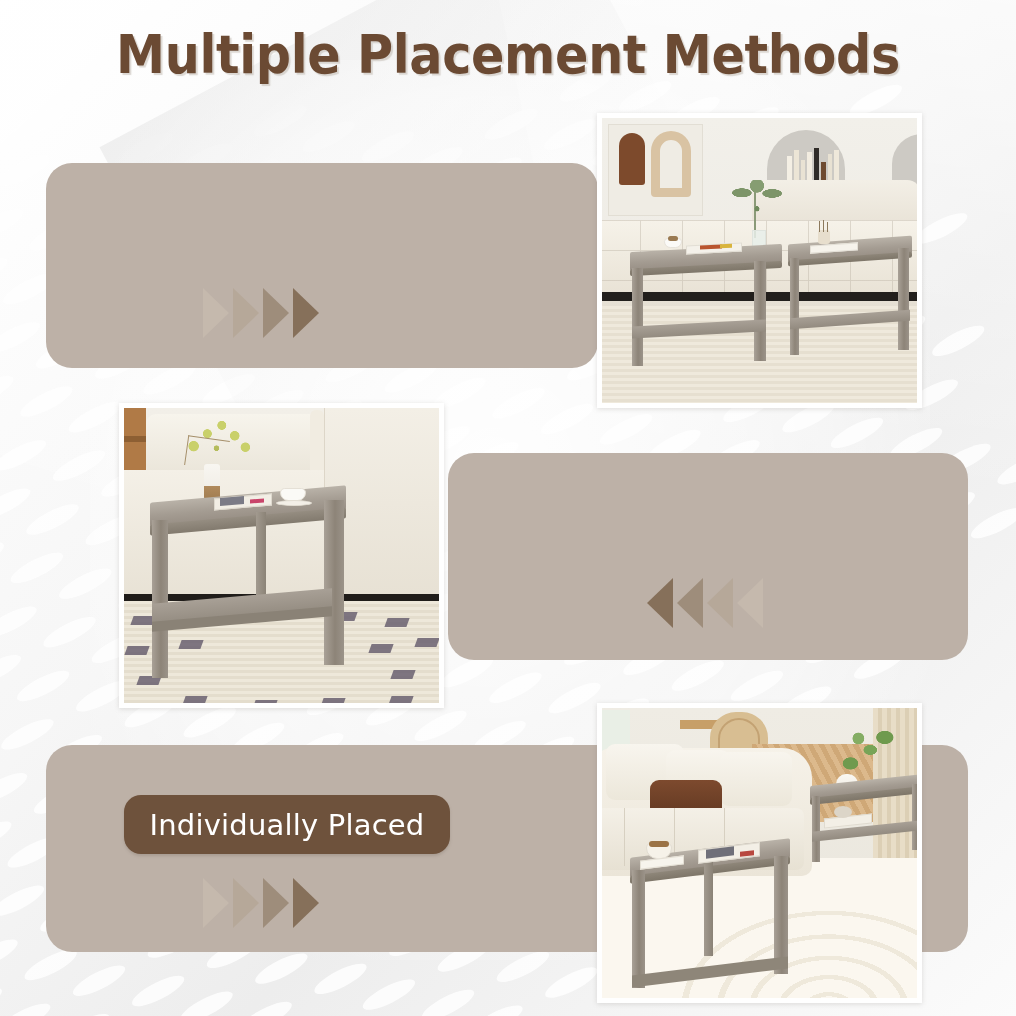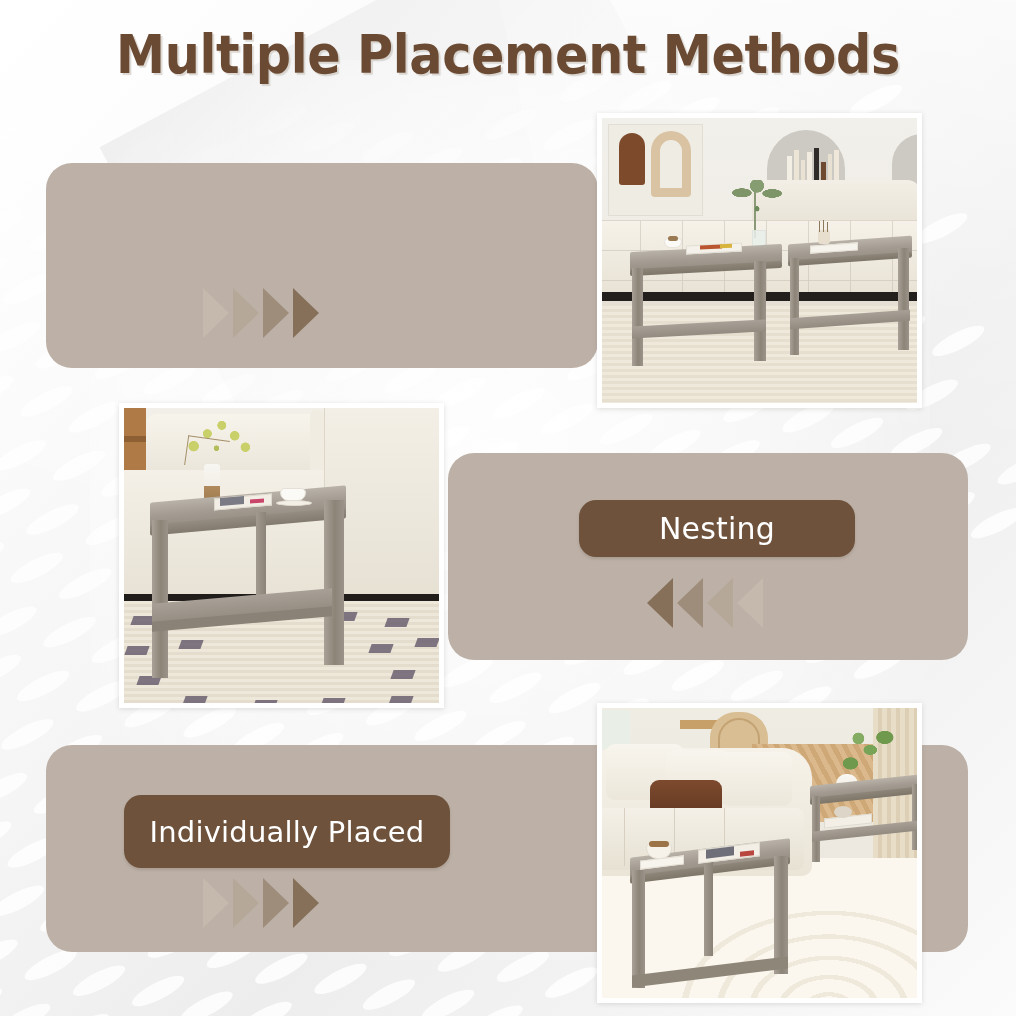--- a/index.html
+++ b/index.html
@@ -115,21 +115,21 @@
     font-weight: 400;
     letter-spacing: .2px;
     display: flex;
     align-items: center;
     justify-content: center;
     white-space: nowrap;
     box-shadow: 0 2px 3px rgba(120,105,92,.28);
   }
   .pill.pill-stacking  { left: 149px; top: 209px; width: 276px; height: 59px; }
   .pill.pill-nesting   { left: 579px; top: 500px; width: 276px; height: 57px; }
-  .pill.pill-indiv     { left: 124px; top: 795px; width: 326px; height: 73px; font-size: 29px; }
+  .pill.pill-indiv     { left: 124px; top: 795px; width: 326px; height: 59px; font-size: 29px; }
 
   
   .chevrons {
     position: absolute;
     display: flex;
     align-items: center;
   }
   .chevrons.right { gap: 4px; }
   .chevrons.left  { gap: 4px; }
   .chev {
@@ -857,21 +857,20 @@
 
       <div class="obj" style="left:44px; top:134px; width:26px; height:17px; border-radius:6px 6px 11px 11px; background:#f6f2e9; border:1px solid #e2ddd2;"></div>
       <div class="obj" style="left:47px; top:133px; width:20px; height:6px; border-radius:4px; background:#9b7346;"></div>
       <div class="obj" style="left:38px; top:150px; width:44px; height:9px; background:#f7f4ed; transform:skewY(-7deg); border:1px solid #e4dfd4;"></div>
       <div class="obj" style="left:96px; top:138px; width:62px; height:14px; background:#f3efe6; transform:skewY(-7deg); border:1px solid #ddd8cd;"></div>
       <div class="obj" style="left:104px; top:140px; width:28px; height:9px; background:#6f6f79; transform:skewY(-7deg);"></div>
       <div class="obj" style="left:138px; top:143px; width:14px; height:5px; background:#b8483f; transform:skewY(-7deg);"></div>
     </div>
   </div>
 
-  <div class="pill pill-nesting">Nesting</div>
   <div class="pill pill-indiv">Individually Placed</div>
 
   <div class="chevrons right arrows-stacking" id="arrowsStacking">
       <div class="chev" style="border-left-color: rgb(197, 185, 173);"></div>
       <div class="chev" style="border-left-color: rgb(182, 168, 153);"></div>
       <div class="chev" style="border-left-color: rgb(158, 141, 123);"></div>
       <div class="chev" style="border-left-color: rgb(134, 112, 90);"></div>
     </div>
   <div class="chevrons left arrows-nesting" id="arrowsNesting">
       <div class="chev" style="border-right-color: rgb(134, 112, 90);"></div>

